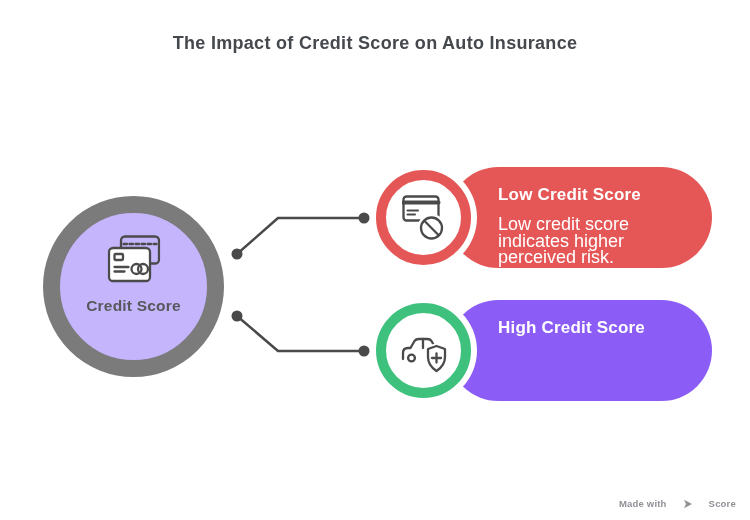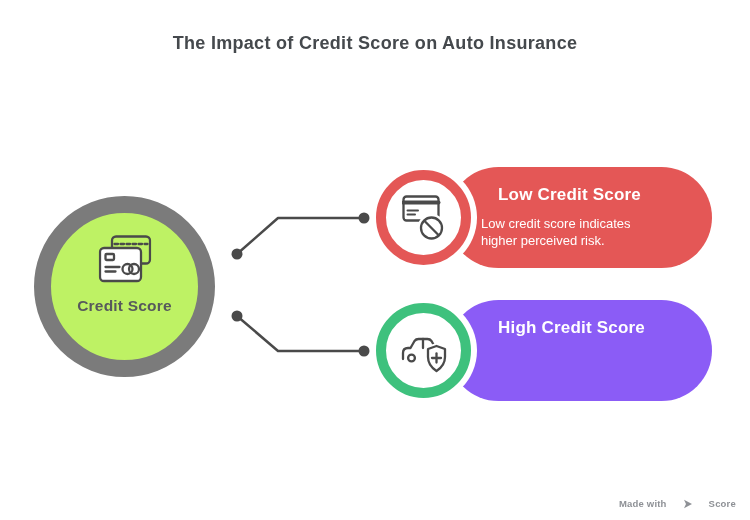--- a/index.html
+++ b/index.html
@@ -37,27 +37,27 @@
     stroke: #4A4A4A;
     stroke-width: 2.5;
     stroke-linejoin: round;
     stroke-linecap: round;
   }
   .connectors circle { fill: #4A4A4A; }
 
   
   .center-node {
     position: absolute;
-    left: 34px;
+    left: 43px;
     top: 196px;
     width: 181px;
     height: 181px;
     border: 17px solid #7B7B7B;
     border-radius: 50%;
-    background: #bef264;
+    background: #c4b5fd;
   }
   .center-node .node-icon {
     position: absolute;
     top: 22px;
     left: 50%;
     transform: translateX(-50%);
   }
   .center-node .node-label {
     position: absolute;
     top: 84px;
@@ -85,24 +85,24 @@
     left: 50px;
     top: 18px;
     font-size: 17px;
     font-weight: 700;
     letter-spacing: 0.2px;
     color: #ffffff;
     white-space: nowrap;
   }
   .pill .pill-body {
     position: absolute;
-    left: 33px;
+    left: 50px;
     top: 49px;
     width: 176px;
-    font-size: 13px;
+    font-size: 18px;
     line-height: 16.5px;
     color: #ffffff;
   }
 
   
   .badge {
     position: absolute;
     left: 376px;
     width: 95px;
     height: 95px;

